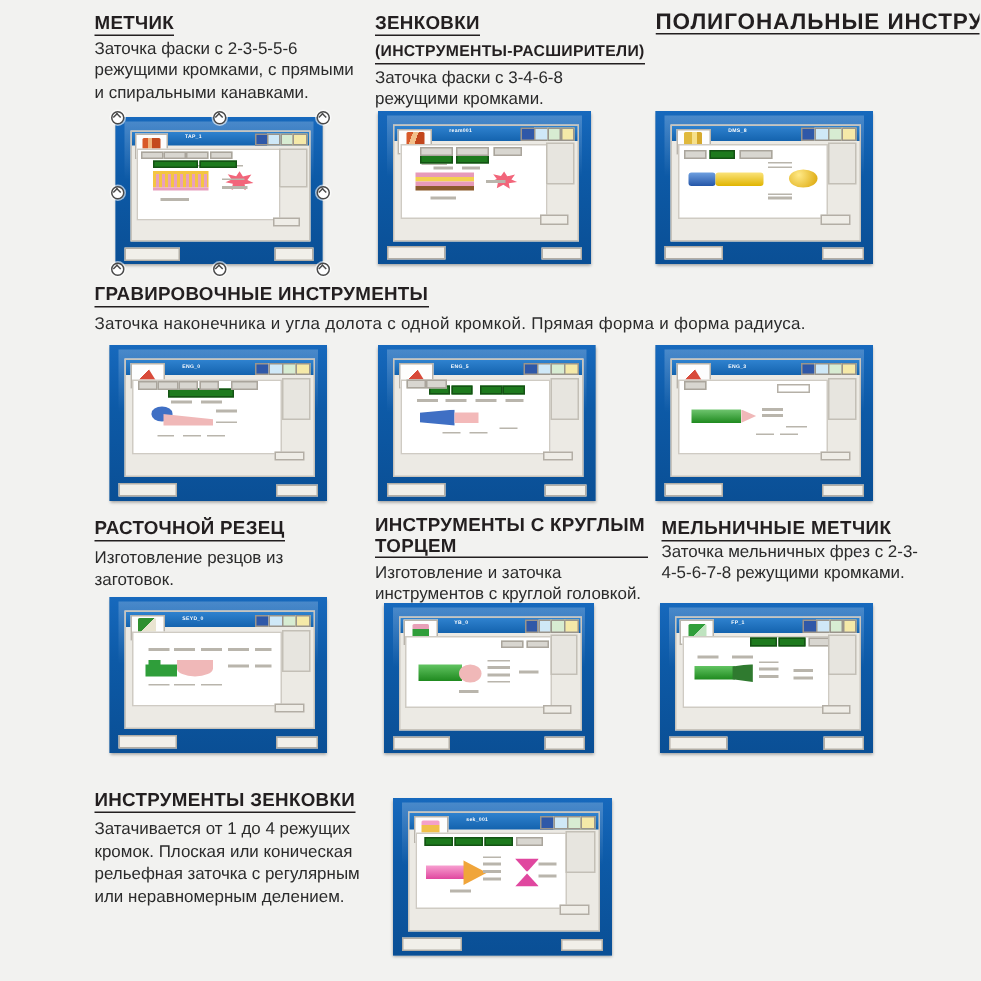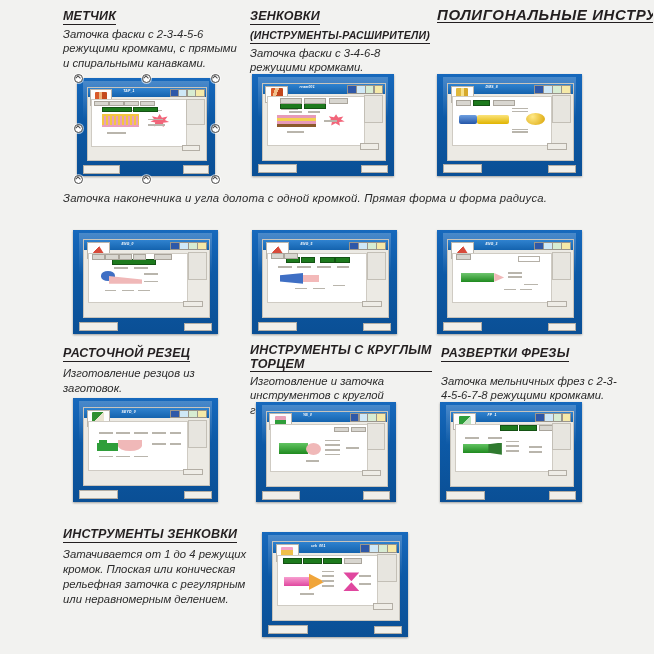--- a/index.html
+++ b/index.html
@@ -4,21 +4,21 @@
 <style>
   html,body{margin:0;padding:0;}
   body{
     width:654px;height:654px;
     background:#f2f2f0;
     font-family:"Liberation Sans", sans-serif;
     color:#231f20;
     overflow:hidden;
     position:relative;
   }
-  .page{position:relative;width:654px;height:654px;font-style:italic;}
+  .page{position:relative;width:654px;height:654px;}
 
   
   .tbox{position:absolute;}
   .title{
     font-size:12.5px;font-weight:bold;letter-spacing:.2px;
     border-bottom:1.4px solid #231f20;display:inline-block;
     line-height:15px;padding-bottom:0px;white-space:nowrap;
   }
   .title.sm{font-size:10.5px;}
   .title.wrapped{white-space:normal;}
@@ -80,21 +80,21 @@
   .star{background:#f2657a;}
   .cyl{border-radius:2px;}
 </style>
 </head>
 <body>
 
 <div class="page">
 
   <div class="tbox" style="left:63px;top:6px;width:175px;">
     <div class="title">МЕТЧИК</div>
-    <div class="desc">Заточка фаски с 2-3-4-5-6 режущими кромками, с прямыми и спиральными канавками.</div>
+    <div class="desc">Заточка фаски с 2-3-5-5-6 режущими кромками, с прямыми и спиральными канавками.</div>
   </div>
 
   <div class="tbox" style="left:250px;top:6px;width:175px;">
     <div class="title">ЗЕНКОВКИ</div>
     <div class="title sm" style="margin-top:1px;">(ИНСТРУМЕНТЫ-РАСШИРИТЕЛИ)</div>
     <div class="desc">Заточка фаски с 3-4-6-8 режущими кромками.</div>
   </div>
 
   <div class="tbox" style="left:437px;top:6px;width:216px;overflow:hidden;">
     <div class="title" style="font-size:15px;letter-spacing:.6px;">ПОЛИГОНАЛЬНЫЕ  ИНСТРУМЕНТЫ</div>
@@ -221,20 +221,21 @@
       <div class="gry" style="left:36%;top:21%;width:16%;height:5%;"></div>
       <div class="gry" style="left:6%;top:21%;width:11%;height:5%;"></div>
       <div class="rpanel"></div>
       <div class="okbtn"></div>
     </div>
     <div class="btm"></div>
     <div class="btm2"></div>
   </div>
 
   <div class="tbox" style="left:63px;top:187px;width:560px;">
+    <div class="title">ГРАВИРОВОЧНЫЕ ИНСТРУМЕНТЫ</div>
     <div class="desc" style="margin-top:4px;letter-spacing:.2px;">Заточка наконечника и угла долота с одной кромкой. Прямая форма и форма радиуса.</div>
   </div>
 
   <div class="shot" style="left:73px;top:230px;width:145px;height:104px;">
     <div class="frame"></div>
     <div class="glow"></div>
     <div class="inner">
       <div class="tbar">
         <div class="ttl">ENG_0</div>
       </div>
@@ -352,22 +353,22 @@
     <div class="title wrapped" style="line-height:14px;">ИНСТРУМЕНТЫ С КРУГЛЫМ ТОРЦЕМ</div>
     <div class="desc" style="margin-top:2px;">Изготовление и заточка инструментов с круглой головкой.</div>
   </div>
 
   <div class="tbox" style="left:63px;top:343px;width:175px;">
     <div class="title">РАСТОЧНОЙ РЕЗЕЦ</div>
     <div class="desc" style="margin-top:4px;line-height:15px;">Изготовление резцов из заготовок.</div>
   </div>
 
   <div class="tbox" style="left:441px;top:343px;width:180px;">
-    <div class="title" style="letter-spacing:.3px;">РАЗВЕРТКИ  ФРЕЗЫ</div>
-    <div class="desc" style="margin-top:12px;">Заточка мельничных фрез с 2-3-4-5-6-7-8 режущими кромками.</div>
+    <div class="title" style="letter-spacing:.3px;">МЕЛЬНИЧНЫЕ  МЕТЧИК</div>
+    <div class="desc" style="margin-top:0;">Заточка мельничных фрез с 2-3-4-5-6-7-8 режущими кромками.</div>
   </div>
 
   <div class="shot" style="left:73px;top:398px;width:145px;height:104px;">
     <div class="frame"></div>
     <div class="glow"></div>
     <div class="inner">
       <div class="tbar">
         <div class="ttl">SEYD_0</div>
       </div>
       <div class="icons">

